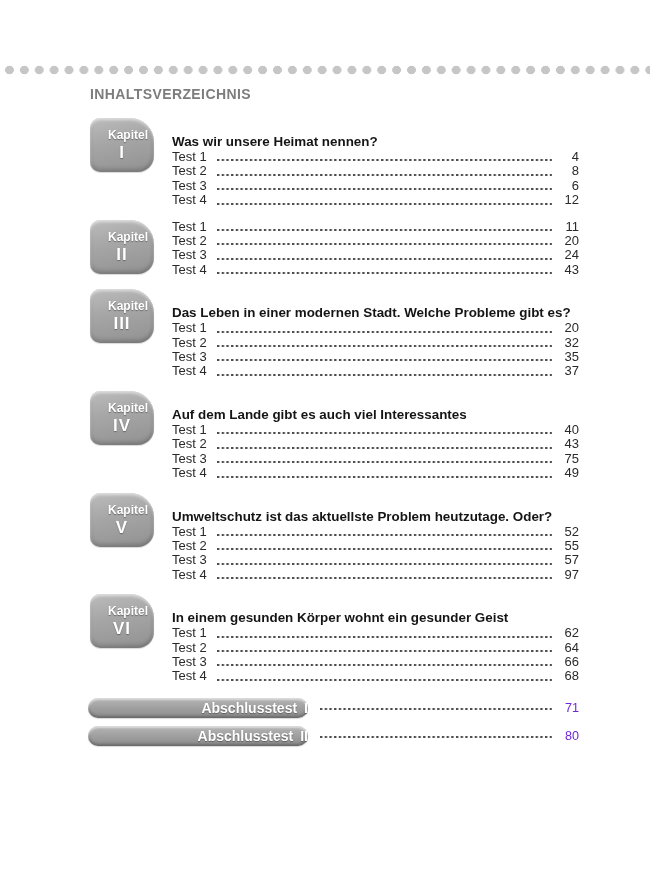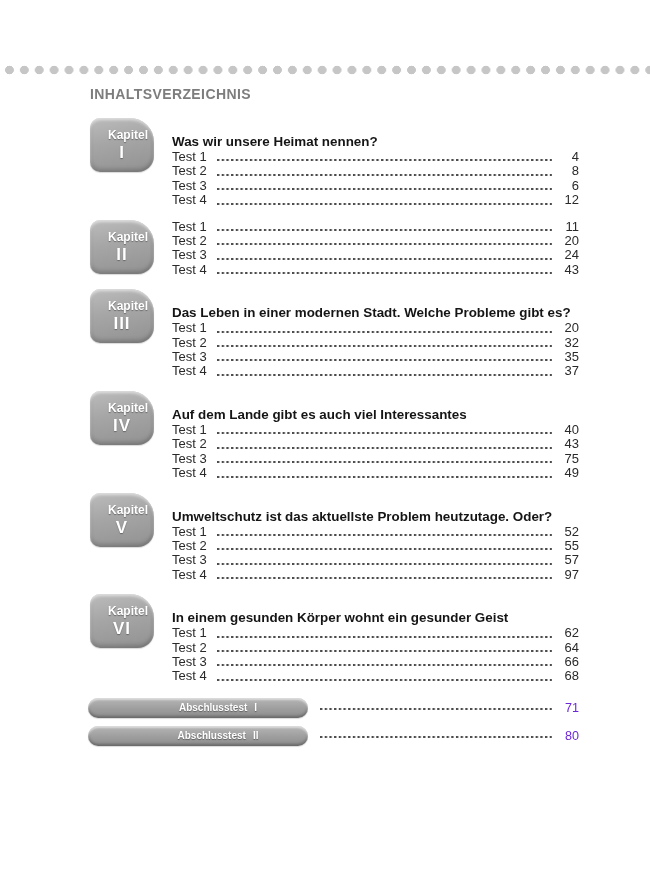--- a/index.html
+++ b/index.html
@@ -119,24 +119,24 @@
     height: 20px;
     margin-left: -2px;
     border-radius: 10px;
     box-sizing: border-box;
     padding-left: 40px;
     background: linear-gradient(180deg, #b6b6b6 0%, #9d9d9d 55%, #8d8d8d 100%);
     box-shadow: inset 0 2px 2px rgba(255,255,255,0.55),
                 inset 0 -2px 3px rgba(0,0,0,0.28),
                 0 1px 1px rgba(0,0,0,0.15);
     color: #ffffff;
-    font-size: 10px;
+    font-size: 14px;
     font-weight: bold;
     line-height: 20px;
-    text-align: center;
+    text-align: right;
     text-shadow: 0 1px 1px rgba(85,85,85,0.85);
     white-space: nowrap;
   }
   .final-bar .bar-numeral { margin-left: 7px; }
   .final-row .leader { margin: 0 5px 0 12px; align-self: center; transform: translateY(1px); }
   .final-row .toc-page { font-size: 12.6px; color: #6d28d9; }
   .page-folio {
     position: absolute;
     top: 806px;
     left: 0;

